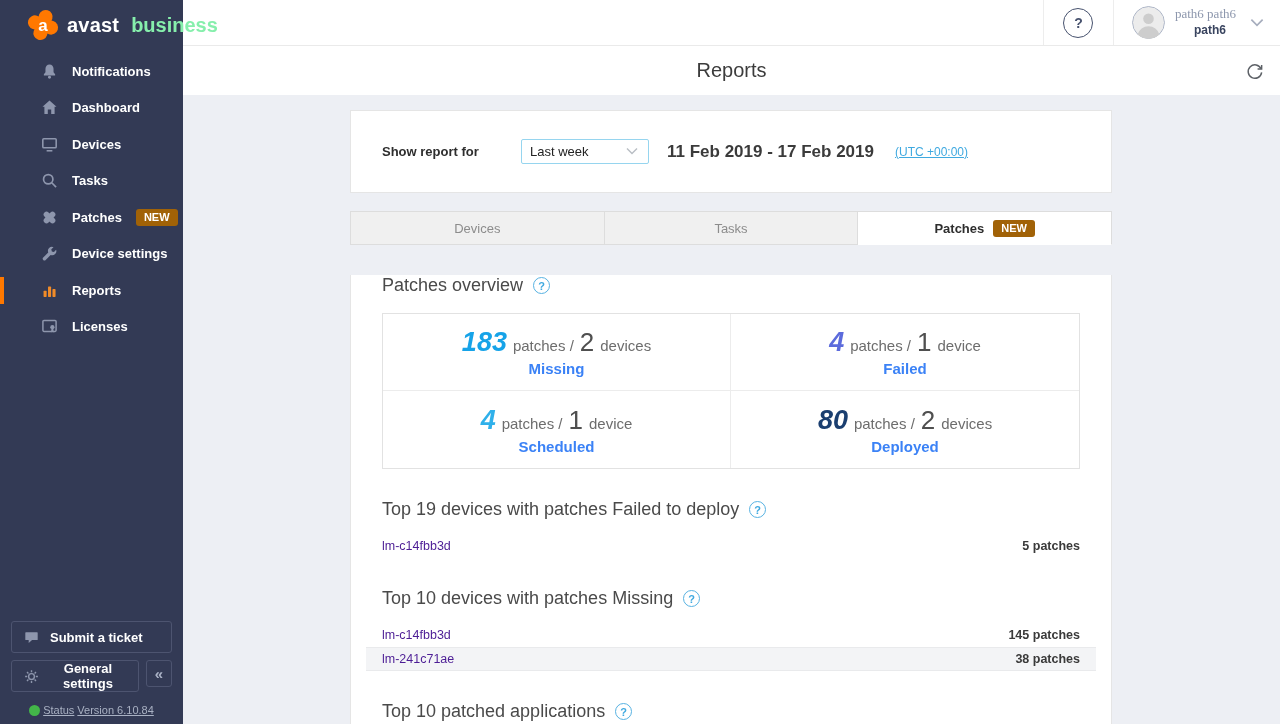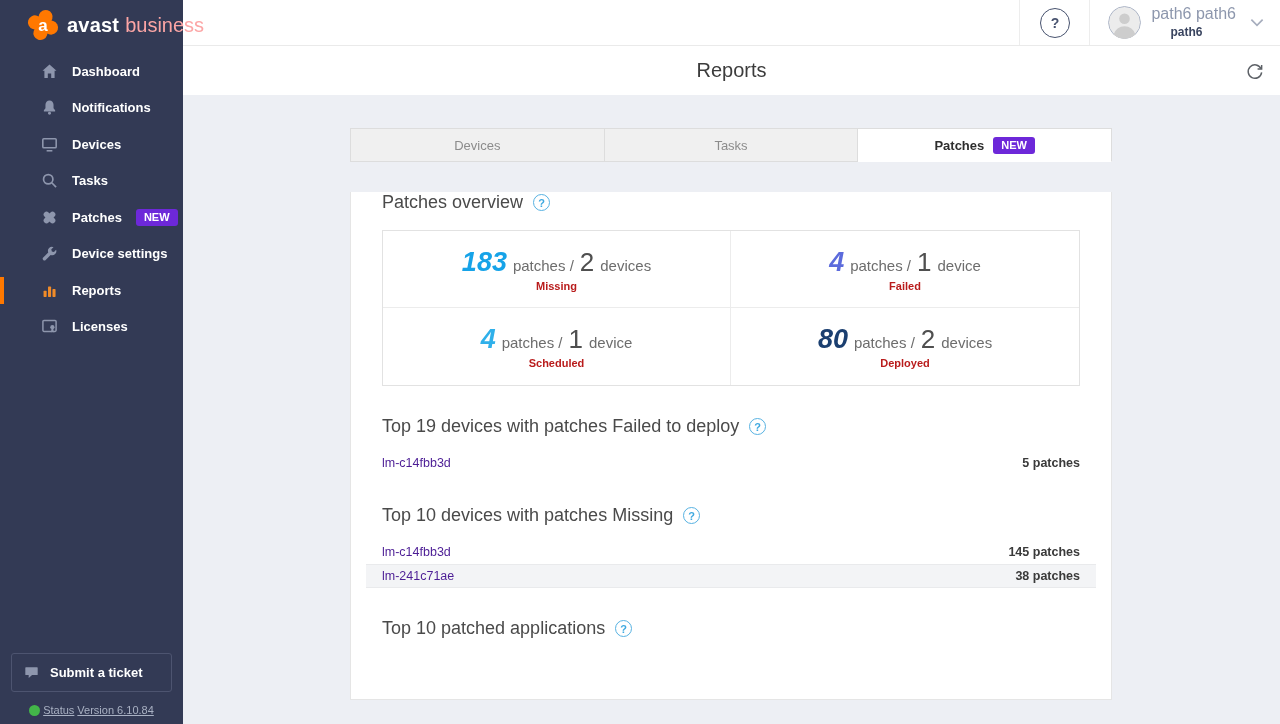--- a/index.html
+++ b/index.html
@@ -12,41 +12,41 @@
   .app { display:flex; width:1280px; height:724px; }
 
   
   .sidebar {
     width:183px; flex-shrink:0; background:#333a55; color:#fff;
     display:flex; flex-direction:column; position:relative;
   }
   .logo-row { height:50px; display:flex; align-items:center; padding-left:26px; gap:7px; cursor:pointer; }
   .logo-blob { width:34px; height:34px; flex-shrink:0; }
   .logo-text { font-size:20px; font-weight:bold; color:#fff; letter-spacing:0.2px; }
-  .logo-suffix { font-size:20px; font-weight:400; color:#fca5a5; margin-left:6px; }
+  .logo-suffix { font-size:20px; font-weight:700; color:#86efac; margin-left:12px; }
   .nav { margin-top:3px; }
   .nav-item {
     position:relative; height:36.5px; display:flex; align-items:center;
     padding-left:41px; gap:14px; cursor:pointer;
     font-size:13px; font-weight:bold; color:#fff;
   }
   .nav-item .icon { width:17px; height:17px; color:#8e96ad; display:flex; }
   .nav-item.active::before {
     content:""; position:absolute; left:0; top:5px; bottom:5px; width:4px; background:#ff7800;
   }
   .nav-item.active .icon { color:#f18b28; }
   .badge-new {
-    background:#6d28d9; color:#fff; font-size:11px; font-weight:bold;
+    background:#a16207; color:#fff; font-size:11px; font-weight:bold;
     padding:2px 8px; border-radius:3px; line-height:13px;
   }
   .nav-item .badge-new { margin-left:auto; margin-right:21px; }
 
   .sidebar-footer { margin-top:auto; padding:0 11px 8px; }
   .side-btn {
-    height:39px; border:1px solid #4d5470; border-radius:3px; background:transparent;
+    height:32px; border:1px solid #4d5470; border-radius:3px; background:transparent;
     display:flex; align-items:center; gap:11px; padding:0 12px;
     font-size:13px; font-weight:bold; color:#fff; cursor:pointer; width:100%;
   }
   .side-btn .icon { width:15px; height:15px; color:#8e96ad; display:flex; }
   .footer-row { display:flex; gap:7px; margin-top:7px; }
   .footer-row .side-btn { flex:1; width:auto; }
   .collapse-btn {
     width:26px; height:27px; border:1px solid #4d5470; border-radius:3px;
     color:#aab2c6; font-size:15px; font-weight:bold; background:transparent;
     display:flex; align-items:center; justify-content:center; cursor:pointer; flex-shrink:0;
@@ -66,21 +66,21 @@
     border-left:1px solid #ededed; border-right:1px solid #ededed;
   }
   .help-btn {
     width:30px; height:30px; border-radius:50%; border:1px solid #47526e; background:#fff;
     color:#47526e; font-size:14px; font-weight:bold;
     display:flex; align-items:center; justify-content:center; cursor:pointer;
   }
   .user-area { display:flex; align-items:center; gap:10px; padding:0 16px 0 18px; cursor:pointer; }
   .avatar { width:33px; height:33px; border-radius:50%; flex-shrink:0; display:flex; }
   .user-names { line-height:1.3; }
-  .user-top { font-size:16px; color:#8d97ad; }
+  .user-top { font-size:13px; color:#8d97ad;font-family:Liberation Serif, serif; }
   .user-bottom { font-size:12px; font-weight:bold; color:#39445f;padding-left:19px; }
   .chev { width:14px; height:9px; color:#a6adbd; display:flex; margin-left:4px; }
 
   .page-header { height:49px; background:#fff; position:relative; display:flex; align-items:center; flex-shrink:0; }
   .page-title { position:absolute; left:0; right:0; text-align:center; font-size:20px; color:#3c3c3c; }
   .refresh-btn { margin-left:auto; margin-right:16px; width:18px; height:18px; color:#5c6066; cursor:pointer; display:flex; z-index:2; background:none; border:none; padding:0; }
 
   .content { flex:1; background:#edeff4; overflow:hidden; padding-top:15px; }
   .content-inner { width:762px; margin-left:167px; }
 
@@ -123,21 +123,21 @@
     cursor:pointer; flex-shrink:0;
   }
   .stats-box { margin:17px 31px 15px; border:1px solid #e2e2e2; display:grid; grid-template-columns:1fr 1fr; }
   .stat-cell { height:77px; display:flex; flex-direction:column; align-items:center; justify-content:center; }
   .stat-cell:nth-child(-n+2) { border-bottom:1px solid #ececec; }
   .stat-cell:nth-child(odd) { border-right:1px solid #ececec; }
   .stat-line { display:flex; align-items:baseline; gap:6px; }
   .stat-value { font-size:27px; font-weight:bold;font-style:italic; }
   .stat-unit { font-size:15px; color:#6d6d6d; }
   .stat-count { font-size:26px; font-weight:300; color:#4f4f4f; }
-  .stat-label { font-size:11px; font-weight:bold; color:#b91c1c; margin-top:2px; }
+  .stat-label { font-size:15px; font-weight:bold; color:#3b82f6; margin-top:2px; }
 
   .device-rows { margin:14px 15px 0; }
   .device-row { display:flex; justify-content:space-between; align-items:center; height:24px; padding:0 16px; }
   .device-row.striped { background:#f3f4f6; border-top:1px solid #e9eaec; border-bottom:1px solid #e9eaec; }
   .device-name { font-size:12.5px; color:#4c1d95; }
   .device-patches { font-size:12.5px; font-weight:bold; color:#3a3a3a; }
 </style>
 </head>
 <body>
 
@@ -155,33 +155,33 @@
         </g>
         <text x="17" y="23" text-anchor="middle" font-size="17" font-weight="bold" fill="#fff" font-family="Liberation Sans, sans-serif">a</text>
       </svg>
       <span><span class="logo-text">avast</span><span class="logo-suffix">business</span></span>
     </div>
 
     <nav class="nav">
         <div class="nav-item">
           <span class="icon">
             <svg viewBox="0 0 16 16" width="17" height="17" fill="currentColor">
-              <path d="M8 1.4 14.6 7.4H12.8V14H9.6V9.8H6.4V14H3.2V7.4H1.4Z"></path>
-            </svg>
-          </span>
-          <span>Dashboard</span>
-        </div>
-        <div class="nav-item">
-          <span class="icon">
-            <svg viewBox="0 0 16 16" width="17" height="17" fill="currentColor">
               <path d="M8 1.3c-2.3 0-3.8 1.8-3.8 4.2v3.3L2.7 10.7v1h10.6v-1L11.8 8.8V5.5c0-2.4-1.5-4.2-3.8-4.2z"></path>
               <circle cx="8" cy="13.5" r="1.4"></circle>
             </svg>
           </span>
           <span>Notifications</span>
+        </div>
+        <div class="nav-item">
+          <span class="icon">
+            <svg viewBox="0 0 16 16" width="17" height="17" fill="currentColor">
+              <path d="M8 1.4 14.6 7.4H12.8V14H9.6V9.8H6.4V14H3.2V7.4H1.4Z"></path>
+            </svg>
+          </span>
+          <span>Dashboard</span>
         </div>
         <div class="nav-item">
           <span class="icon">
             <svg viewBox="0 0 16 16" width="17" height="17" fill="currentColor">
               <rect x="1.7" y="2.6" width="12.6" height="8.4" rx="1" fill="none" stroke="currentColor" stroke-width="1.5"></rect>
               <path d="M5.3 13.9h5.4" stroke="currentColor" stroke-width="1.5"></path>
             </svg>
           </span>
           <span>Devices</span>
         </div>
@@ -238,20 +238,36 @@
 
     <div class="sidebar-footer">
       <button class="side-btn">
         <span class="icon">
           <svg viewBox="0 0 16 16" width="15" height="15" fill="currentColor">
               <path d="M2 2.5h12a.6.6 0 0 1 .6.6v7a.6.6 0 0 1-.6.6H8.6L5 13.8v-3.1H2a.6.6 0 0 1-.6-.6v-7A.6.6 0 0 1 2 2.5z"></path>
             </svg>
         </span>
         <span>Submit a ticket</span>
       </button>
+      <div class="footer-row">
+        <button class="side-btn">
+          <span class="icon">
+            <svg viewBox="0 0 16 16" width="15" height="15">
+                <g stroke="currentColor" stroke-width="1.5" fill="none">
+                  <circle cx="8" cy="8" r="3.1"></circle>
+                  <path d="M8 1.2v2.2M8 12.6v2.2M1.2 8h2.2M12.6 8h2.2M3.2 3.2l1.5 1.5M11.3 11.3l1.5 1.5M12.8 3.2l-1.5 1.5M4.7 11.3l-1.5 1.5"></path>
+                </g>
+              </svg>
+          </span>
+          <span>General settings</span>
+        </button>
+        <button class="collapse-btn">
+          <span>«</span>
+        </button>
+      </div>
       <div class="status-row">
         <span class="status-dot"></span>
         <span class="status-link">Status</span>
         <span class="status-link">Version 6.10.84</span>
       </div>
     </div>
   </aside>
 
   <div class="main">
 
@@ -285,20 +301,33 @@
         <svg viewBox="0 0 16 16" width="18" height="18">
             <path d="M13.4 6A6 6 0 1 0 13.9 9.2" fill="none" stroke="currentColor" stroke-width="1.3"></path>
             <path d="M13.9 2.6v3.6h-3.6" fill="none" stroke="currentColor" stroke-width="1.3"></path>
           </svg>
       </button>
     </div>
 
     <div class="content">
       <div class="content-inner">
 
+        <div class="filter-card">
+          <span class="filter-label">Show report for</span>
+          <div class="select">
+            <span>Last week</span>
+            <span class="chev">
+              <svg viewBox="0 0 12 8" width="12" height="8">
+                  <path d="M1 1.5 6 6.5 11 1.5" stroke="currentColor" stroke-width="1.4" fill="none"></path>
+                </svg>
+            </span>
+          </div>
+          <span class="date-range">11 Feb 2019 - 17 Feb 2019</span>
+          <a class="utc-link">(UTC +00:00)</a>
+        </div>
 
         <div class="tabs">
             <div class="tab">
               <span>Devices</span>
             </div>
             <div class="tab">
               <span>Tasks</span>
             </div>
             <div class="tab active">
               <span>Patches</span>

